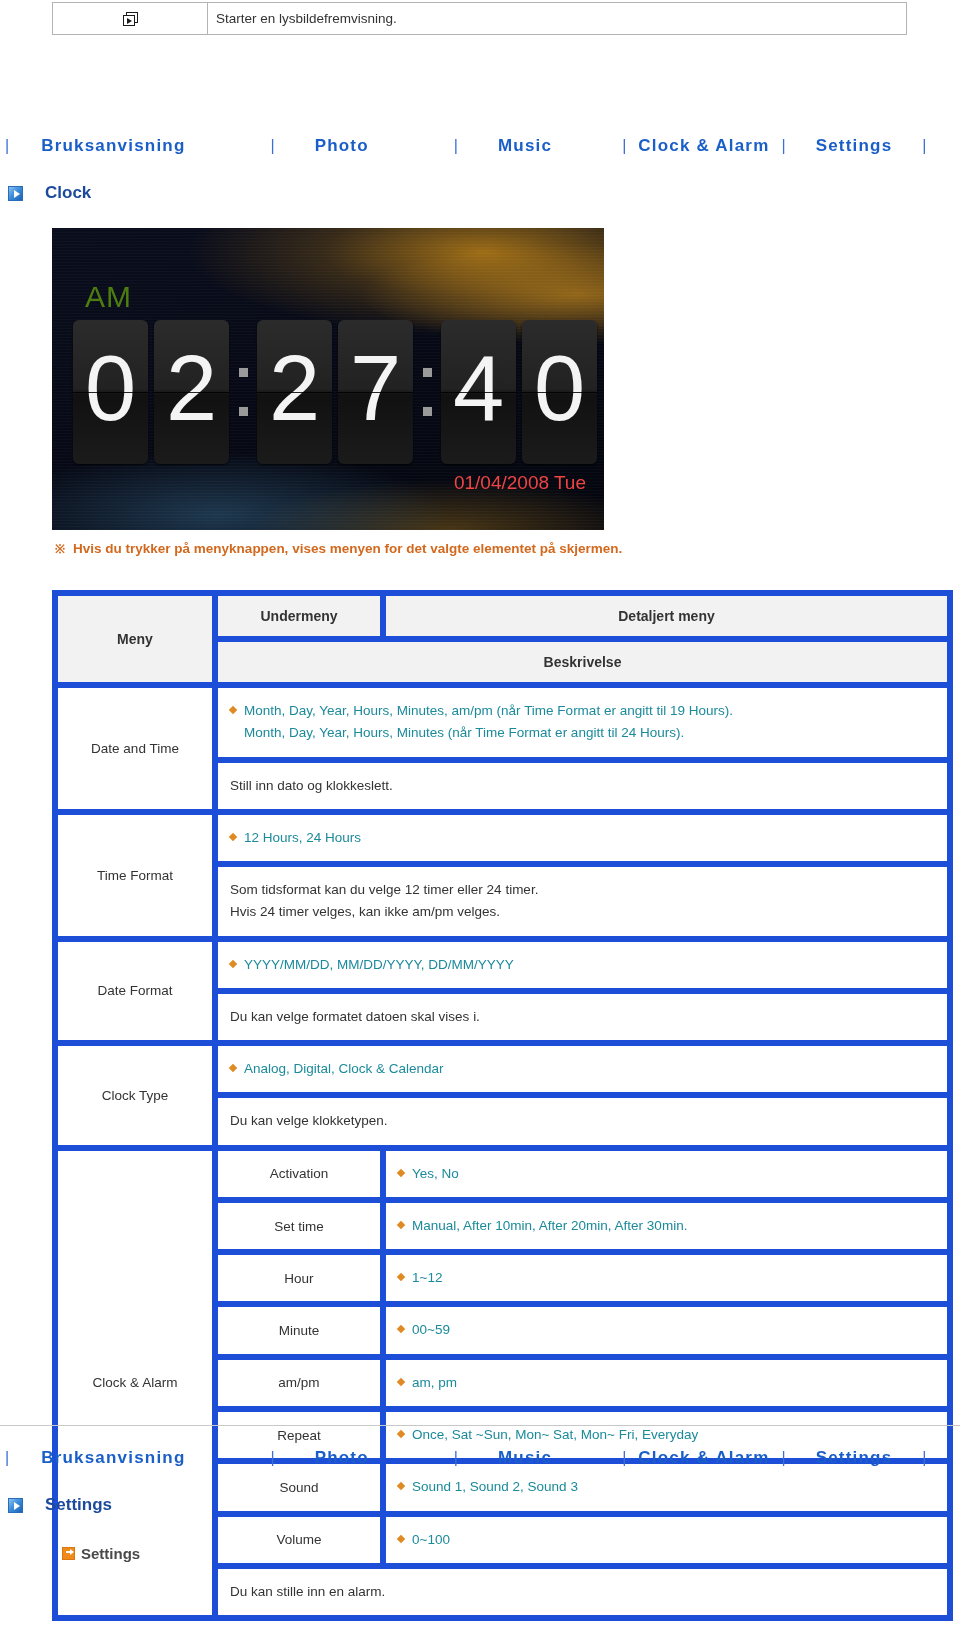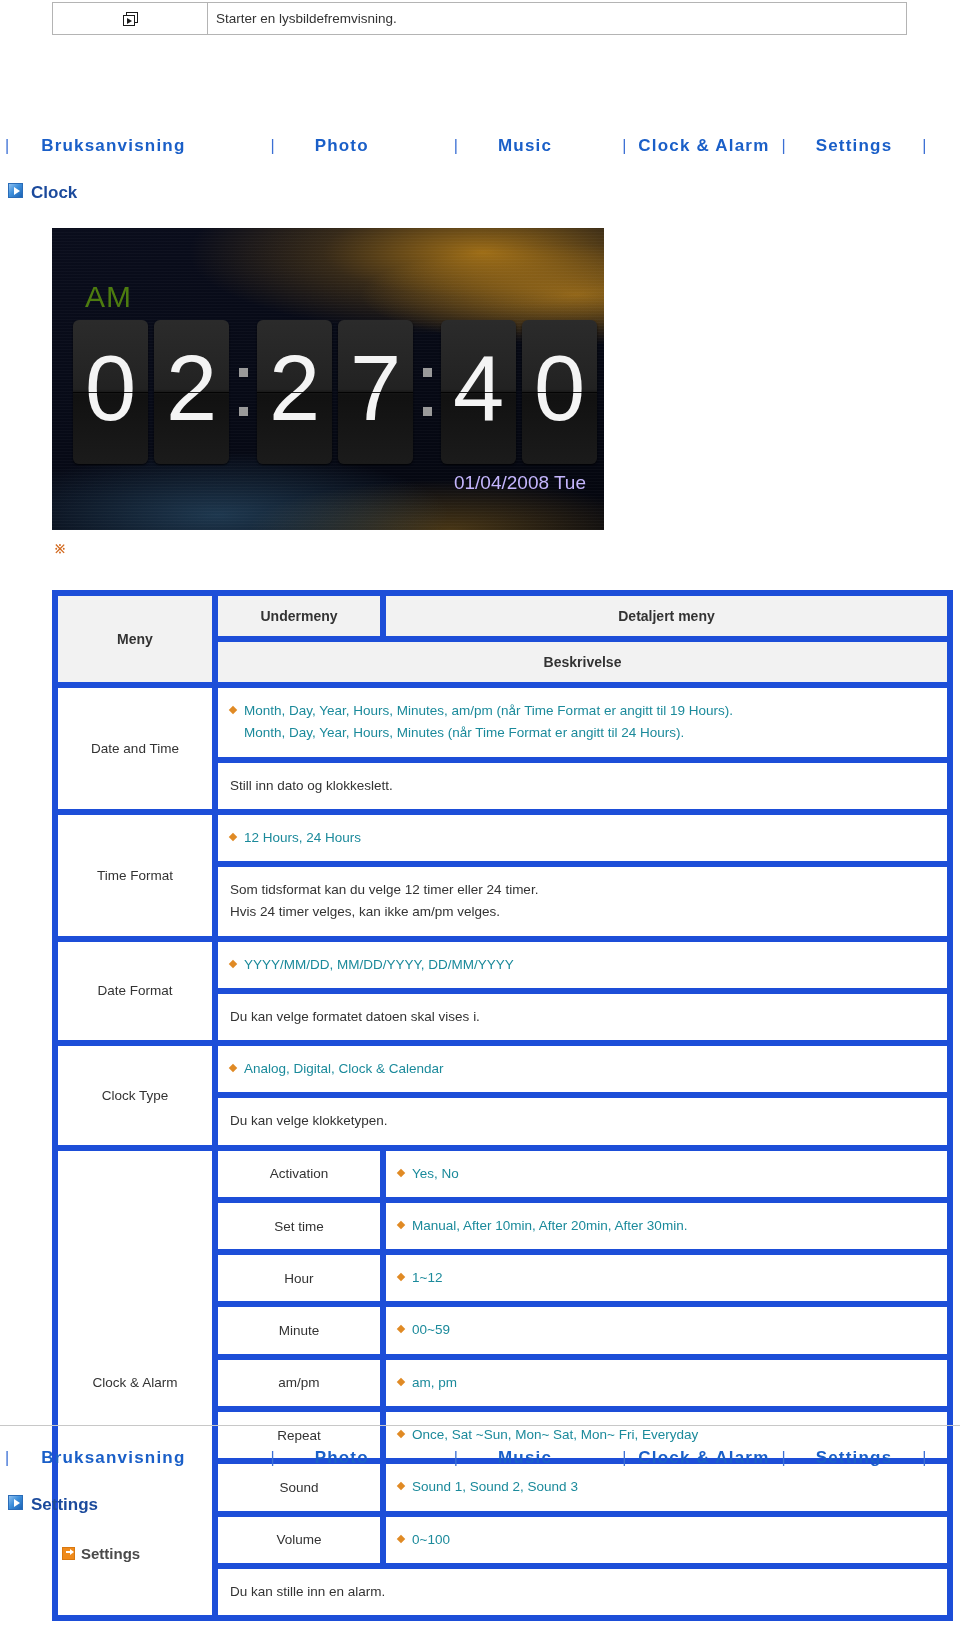--- a/index.html
+++ b/index.html
@@ -109,21 +109,22 @@
   .nav-gap-f { width: 12px; }
   .nav-gap-g { width: 40px; }
   .nav-gap-h { width: 40px; }
   .nav-gap-i { width: 30px; }
 
   
   .section-head {
     position: absolute;
     left: 8px;
     display: flex;
-    gap: 8px;
+    align-items: center;
+    gap: 22px;
     font-weight: bold;
     font-size: 17px;
     color: #1b4a9c;
   }
   #section-clock { top: 183px; }
   #section-settings { top: 1495px; }
 
   .blue-arrow-icon {
     width: 15px;
     height: 15px;
@@ -267,21 +268,21 @@
   .colon i {
     display: block;
     width: 9px;
     height: 9px;
     background: #9a9a9a;
   }
   .clock-shot .date {
     position: absolute;
     right: 18px;
     bottom: 36px;
-    color: #c4b5fd;
+    color: #ef4444;
     font-size: 19px;
     font-family: "Liberation Sans", sans-serif;
   }
 
   
   .note {
     position: absolute;
     left: 55px;
     top: 540px;
     font-size: 13.5px;
@@ -445,20 +446,21 @@
       </div>
     <div class="flip-card">
         <span>0</span>
       </div>
   </div>
   <div class="date">01/04/2008 Tue</div>
 </div>
 
 <div class="note">
   <span class="mark">※</span>
+  <span class="txt">Hvis du trykker på menyknappen, vises menyen for det valgte elementet på skjermen.</span>
 </div>
 
 <table class="menu-table">
   <colgroup>
     <col class="col-menu">
       <col class="col-sub">
       <col class="col-det">
   </colgroup>
   <tbody>
     <tr>

